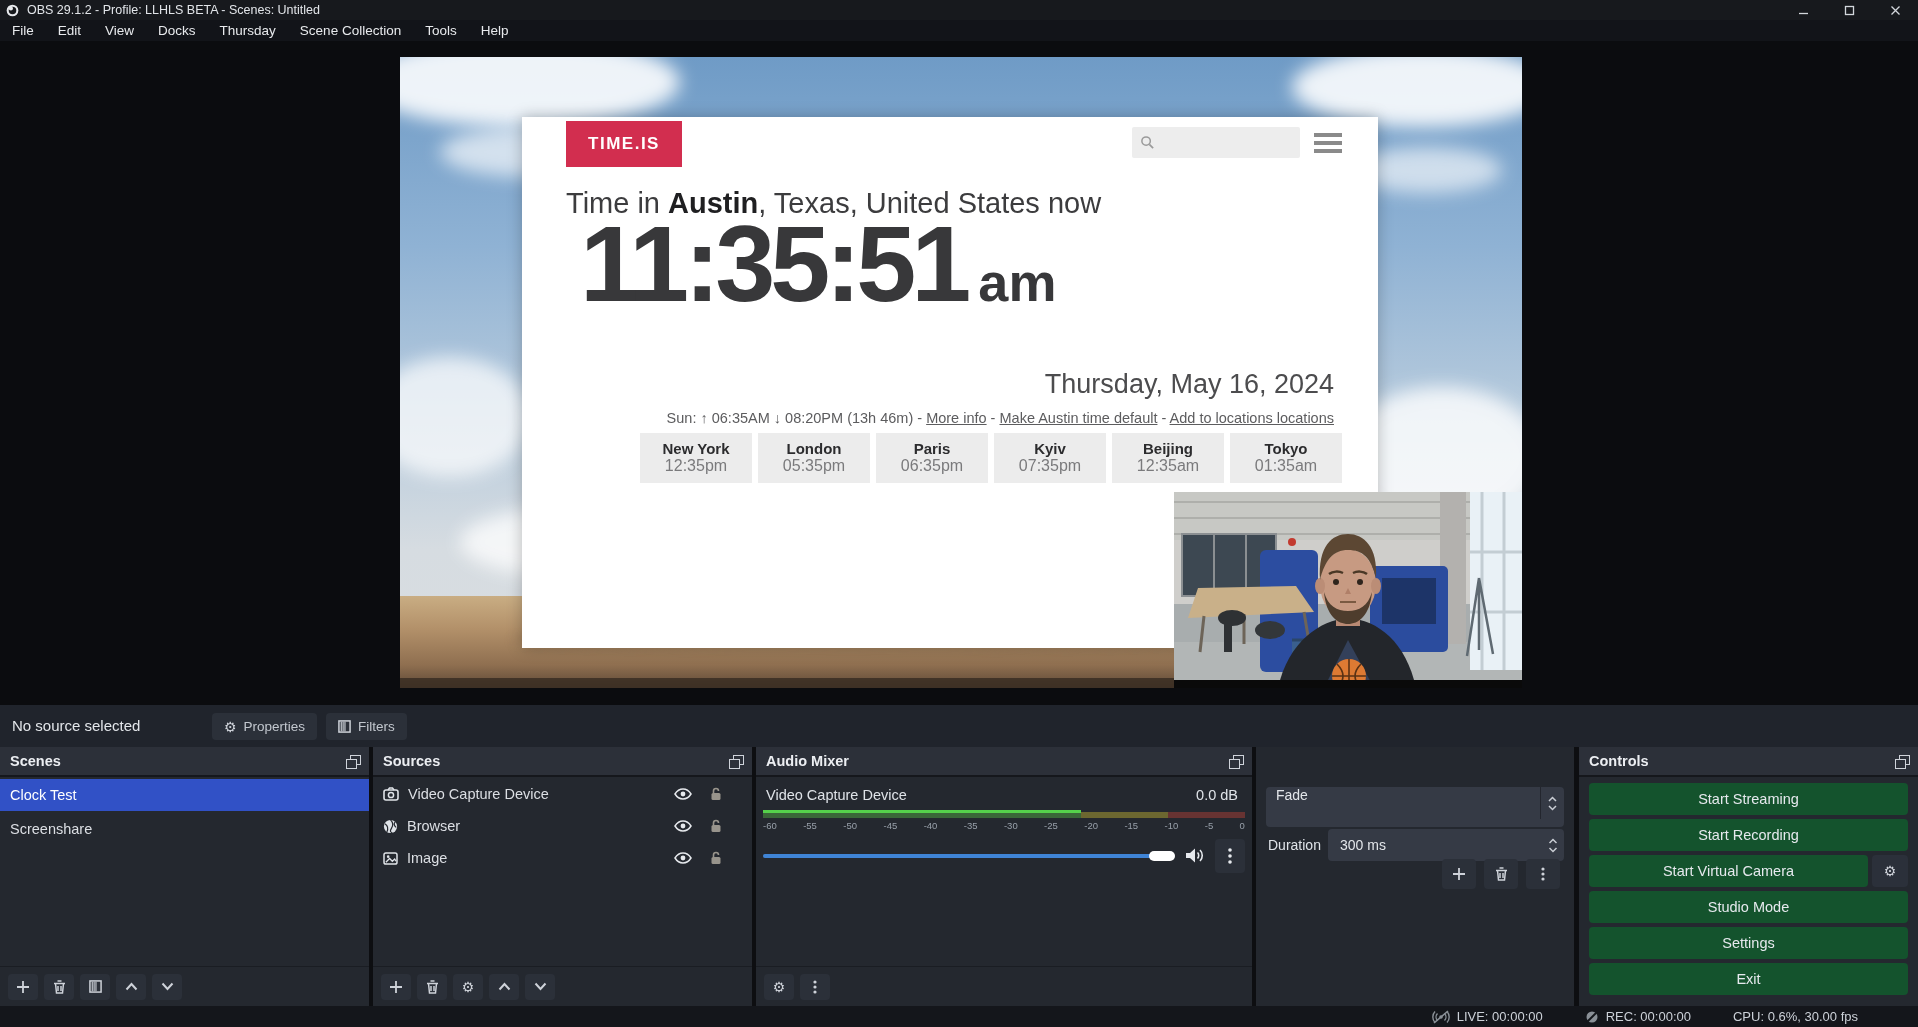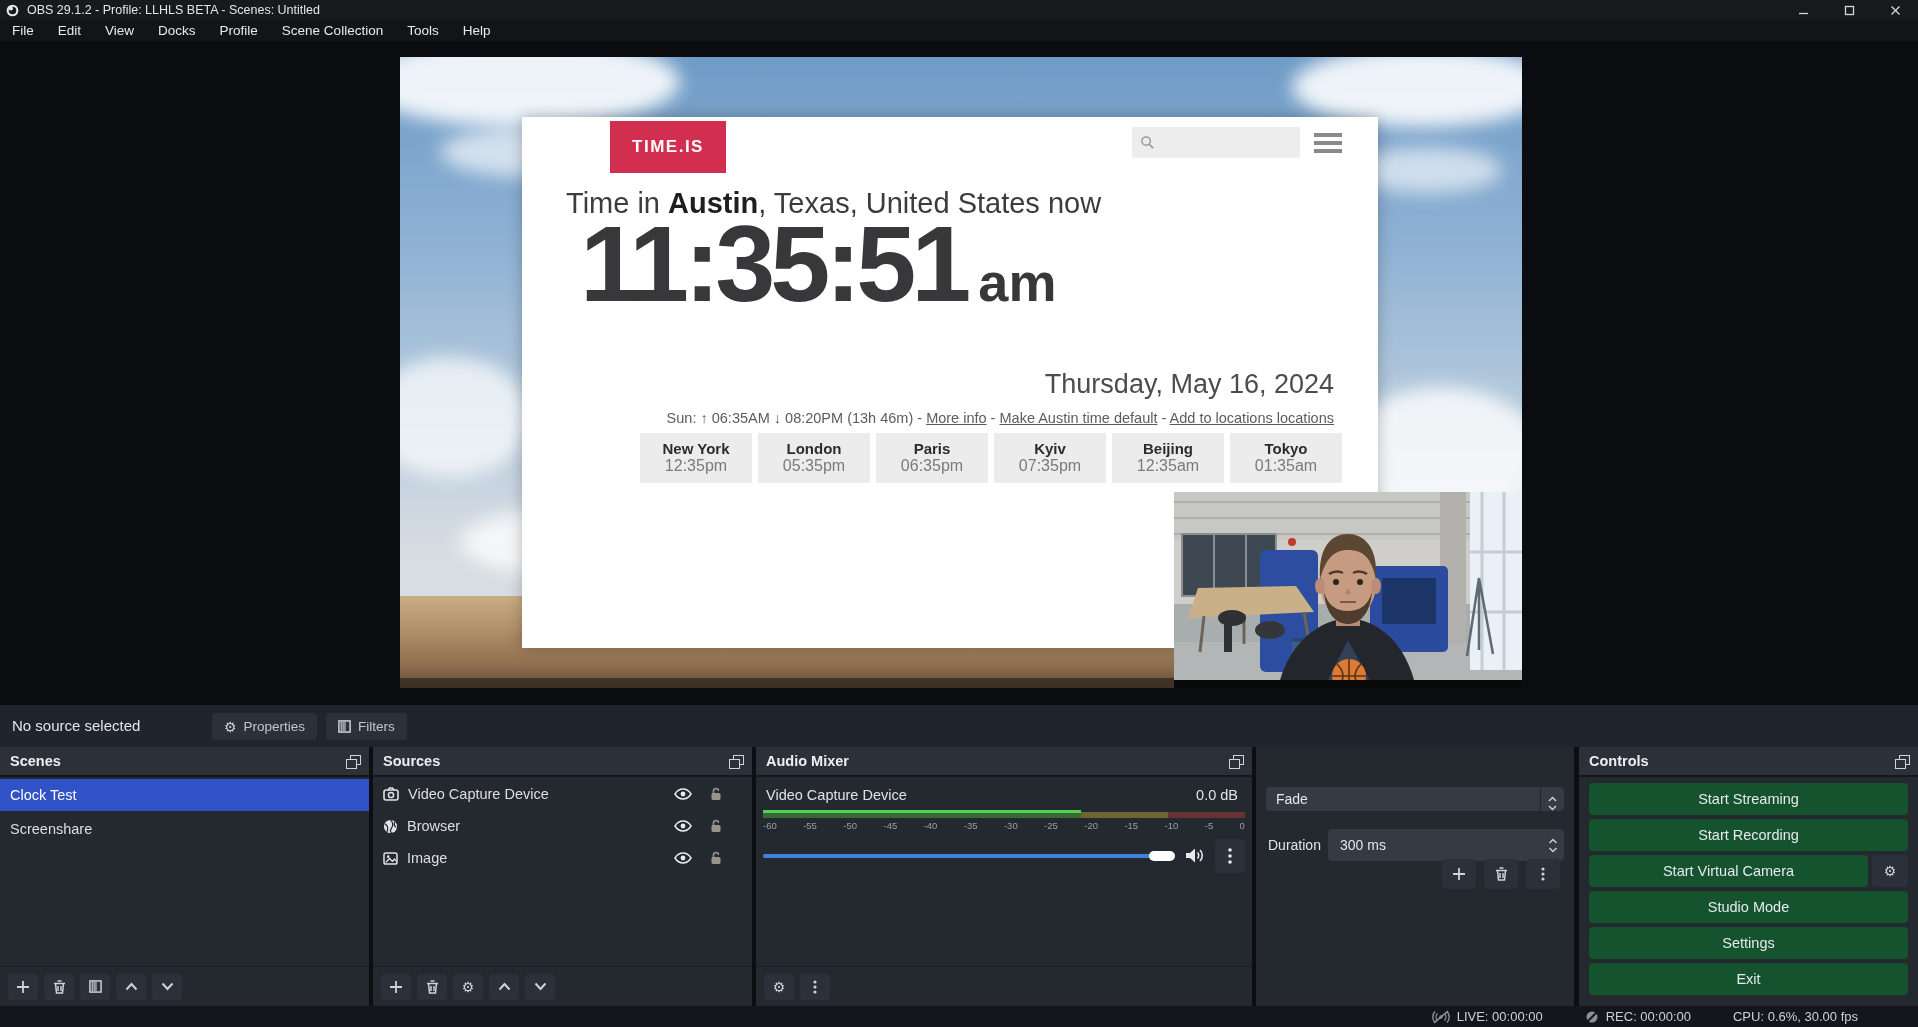--- a/index.html
+++ b/index.html
@@ -30,22 +30,22 @@
   .c5 { left:-30px; top:300px; width:160px; height:120px; opacity:.8; }
   .c6 { right:-20px; top:330px; width:200px; height:140px; opacity:.9; }
   .c7 { left:60px; top:450px; width:220px; height:70px; opacity:.85; }
   .dunes { position:absolute; left:0; bottom:0; width:100%; height:92px;
            background:linear-gradient(180deg,#c9ad83 0%,#b3916a 35%,#8f6f50 75%,#5e4836 100%); }
   .dune-shadow { position:absolute; left:0; bottom:0; width:100%; height:10px; background:#362b20; opacity:.8; }
   .dune-ridge { position:absolute; left:10%; bottom:40px; width:60%; height:16px; background:#a0805d; border-radius:50%; filter:blur(4px); }
 
   
   .webpage { position:absolute; left:122px; top:60px; width:856px; height:531px; background:#ffffff; box-shadow:0 0 14px rgba(0,0,0,.25); }
-  .ti-logo { position:absolute; left:44px; top:4px; width:116px; height:52px; background:#d22e4f; color:#fff;
-             font-weight:bold; font-size:17px; letter-spacing:1.5px; display:flex; align-items:center; justify-content:center;margin-left:44px; }
+  .ti-logo { position:absolute; left:44px; top:4px; width:116px; height:46px; background:#d22e4f; color:#fff;
+             font-weight:bold; font-size:17px; letter-spacing:1.5px; display:flex; align-items:center; justify-content:center; }
   .ti-search { position:absolute; left:610px; top:10px; width:168px; height:31px; background:#ededed; border-radius:2px; display:flex; align-items:center; padding-left:8px; }
   .ti-burger { position:absolute; left:792px; top:16px; width:28px; height:20px; display:flex; flex-direction:column; justify-content:space-between; }
   .ti-burger i { display:block; height:4px; background:#8a8a8a; }
   .ti-heading { position:absolute; left:44px; top:70px; font-size:29px; color:#3c3c3e; white-space:nowrap; }
   .ti-heading b { color:#1f1f21; }
   .ti-clock { position:absolute; left:58px; top:84px; white-space:nowrap; color:#38383a; }
   .ti-clock .time { font-size:108px; font-weight:bold; letter-spacing:-5px; }
   .ti-clock .ampm { font-size:54px; font-weight:bold; margin-left:12px; }
   .ti-date { position:absolute; right:44px; top:252px; font-size:27px; color:#4c4c4e; }
   .ti-sun { position:absolute; right:44px; top:293px; font-size:14.5px; color:#5c5c5e; white-space:nowrap; }
@@ -103,21 +103,21 @@
   .mx-ticks { position:absolute; left:7px; top:73px; width:482px; display:flex; justify-content:space-between; }
   .mx-ticks span { font-size:9.5px; color:#98a0aa; }
   .mx-sliderrow { position:absolute; left:7px; top:92px; width:482px; height:34px; }
   .mx-track { position:absolute; left:0; top:15px; width:412px; height:4px; background:#3a3f49; border-radius:2px; }
   .mx-fill { position:absolute; left:0; top:0; height:4px; width:95%; background:#3f84d6; border-radius:2px; }
   .mx-handle { position:absolute; left:386px; top:-3px; width:26px; height:10px; background:#fff; border-radius:5px; }
   .mx-speaker { position:absolute; left:422px; top:8px; }
   .mx-dots { position:absolute; left:452px; top:0; width:30px; height:34px; background:#2b3039; border:none; border-radius:4px; display:flex; align-items:center; justify-content:center; }
 
   
-  .tr-combo { position:absolute; left:10px; top:40px; right:10px; height:24px; background:#353a45; border-radius:4px; display:flex; align-items:center; }
+  .tr-combo { position:absolute; left:10px; top:40px; right:10px; height:40px; background:#353a45; border-radius:4px; display:flex; align-items:flex-start; }
   .tr-combo .val { margin-left:10px; font-size:14px; color:#e3e6ea; }
   .tr-spin { position:absolute; right:0; top:0; width:24px; height:32px; border-left:1px solid #23262e; display:flex; flex-direction:column; align-items:center; justify-content:center; gap:3px; }
   .tr-durlabel { position:absolute; left:12px; top:90px; font-size:14px; color:#dfe3e8; }
   .tr-spinbox { position:absolute; left:72px; top:82px; right:10px; height:32px; background:#353a45; border-radius:4px; }
   .tr-spinbox .val { position:absolute; left:12px; top:8px; font-size:14px; color:#e3e6ea; }
   .tr-spinbox .spin { position:absolute; right:6px; top:0; height:32px; display:flex; flex-direction:column; align-items:center; justify-content:center; gap:3px; }
   .tr-btns { position:absolute; right:14px; top:112px; display:flex; gap:8px; }
   .tr-btns .icon-btn { width:34px; height:30px; }
 
   
@@ -162,21 +162,21 @@
           </svg>
       </div>
     </div>
   </div>
 
   <div class="menubar">
     <span class="menu-item">File</span>
     <span class="menu-item">Edit</span>
     <span class="menu-item">View</span>
     <span class="menu-item">Docks</span>
-    <span class="menu-item">Profile</span>
+    <span class="menu-item">Thursday</span>
     <span class="menu-item">Scene Collection</span>
     <span class="menu-item">Tools</span>
     <span class="menu-item">Help</span>
   </div>
 
   <div class="preview">
     <div class="canvas">
       <div class="cloud c1"></div>
       <div class="cloud c2"></div>
       <div class="cloud c3"></div>

